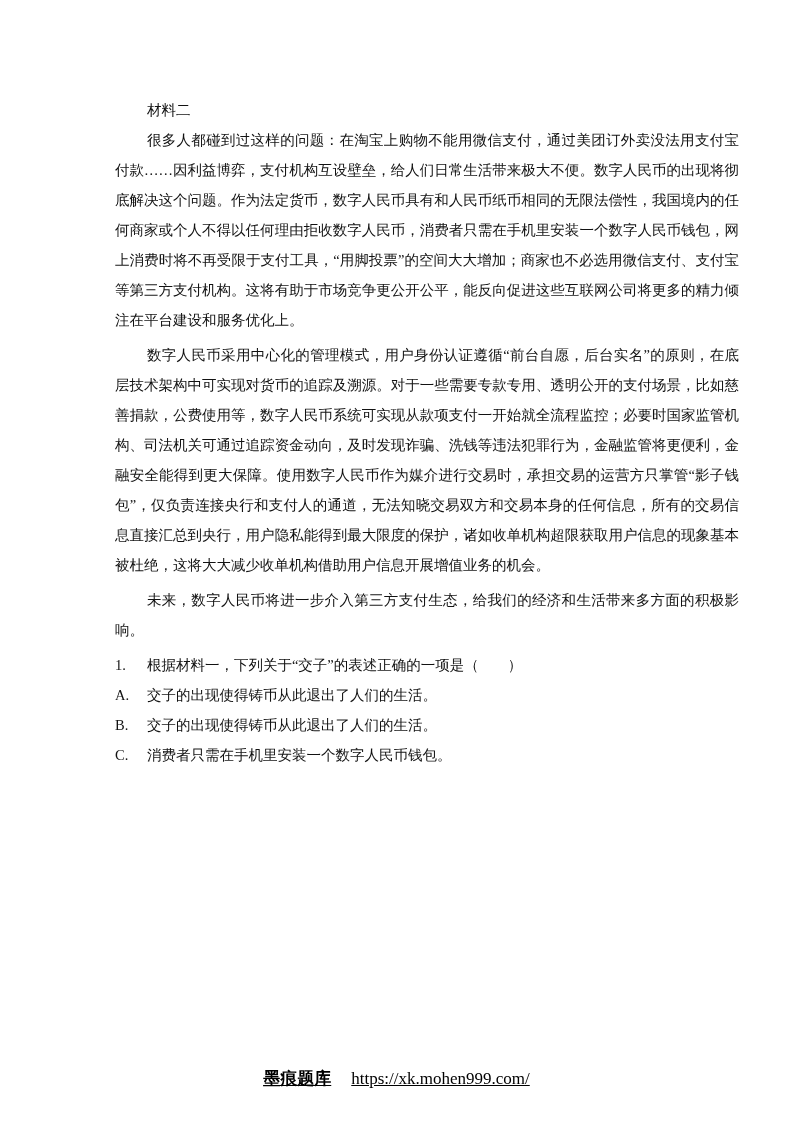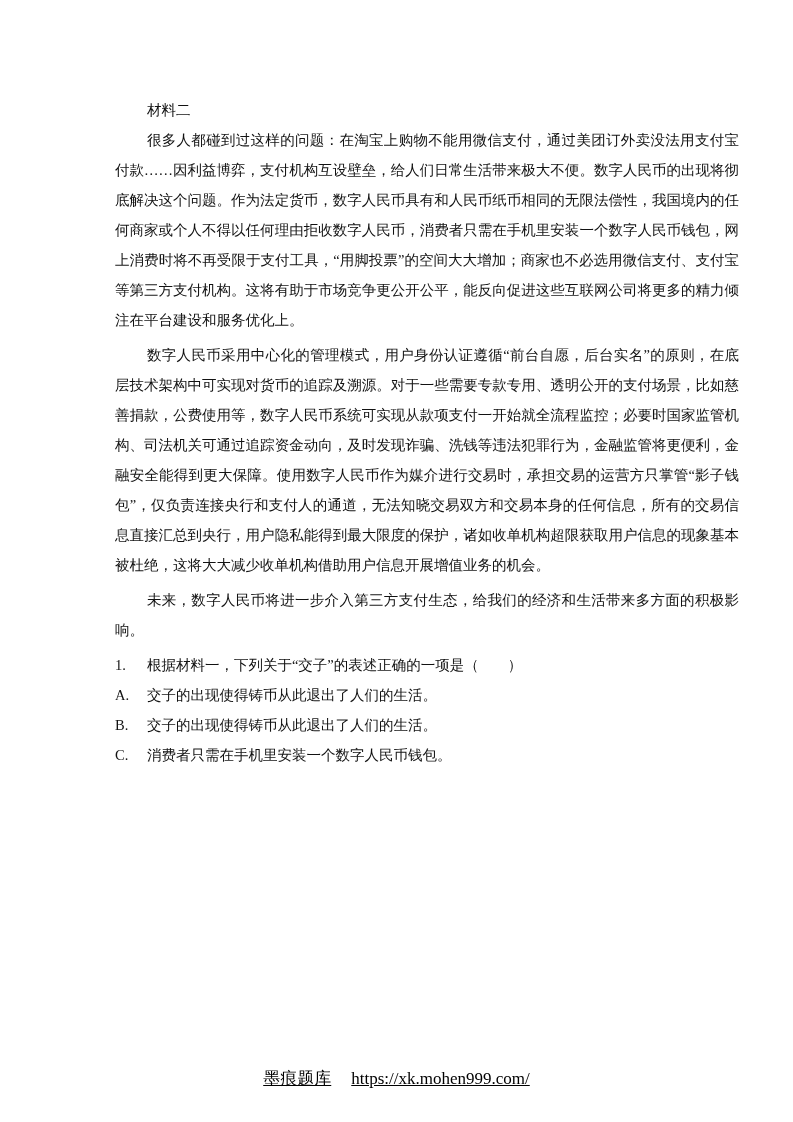--- a/index.html
+++ b/index.html
@@ -60,21 +60,21 @@
     text-align: center;
   }
   .footer-link {
     color: #000000;
     font-size: 17px;
     line-height: 26px;
     text-decoration: underline;
     cursor: pointer;
   }
   .footer-site {
-    font-weight: normal;
+    font-weight: bold;
     font-family: "Liberation Sans", "DejaVu Sans", sans-serif;
     margin-right: 20px;
   }
 </style>
 </head>
 <body>
 
 <div class="page">
 
   <p class="heading">材料二</p>

